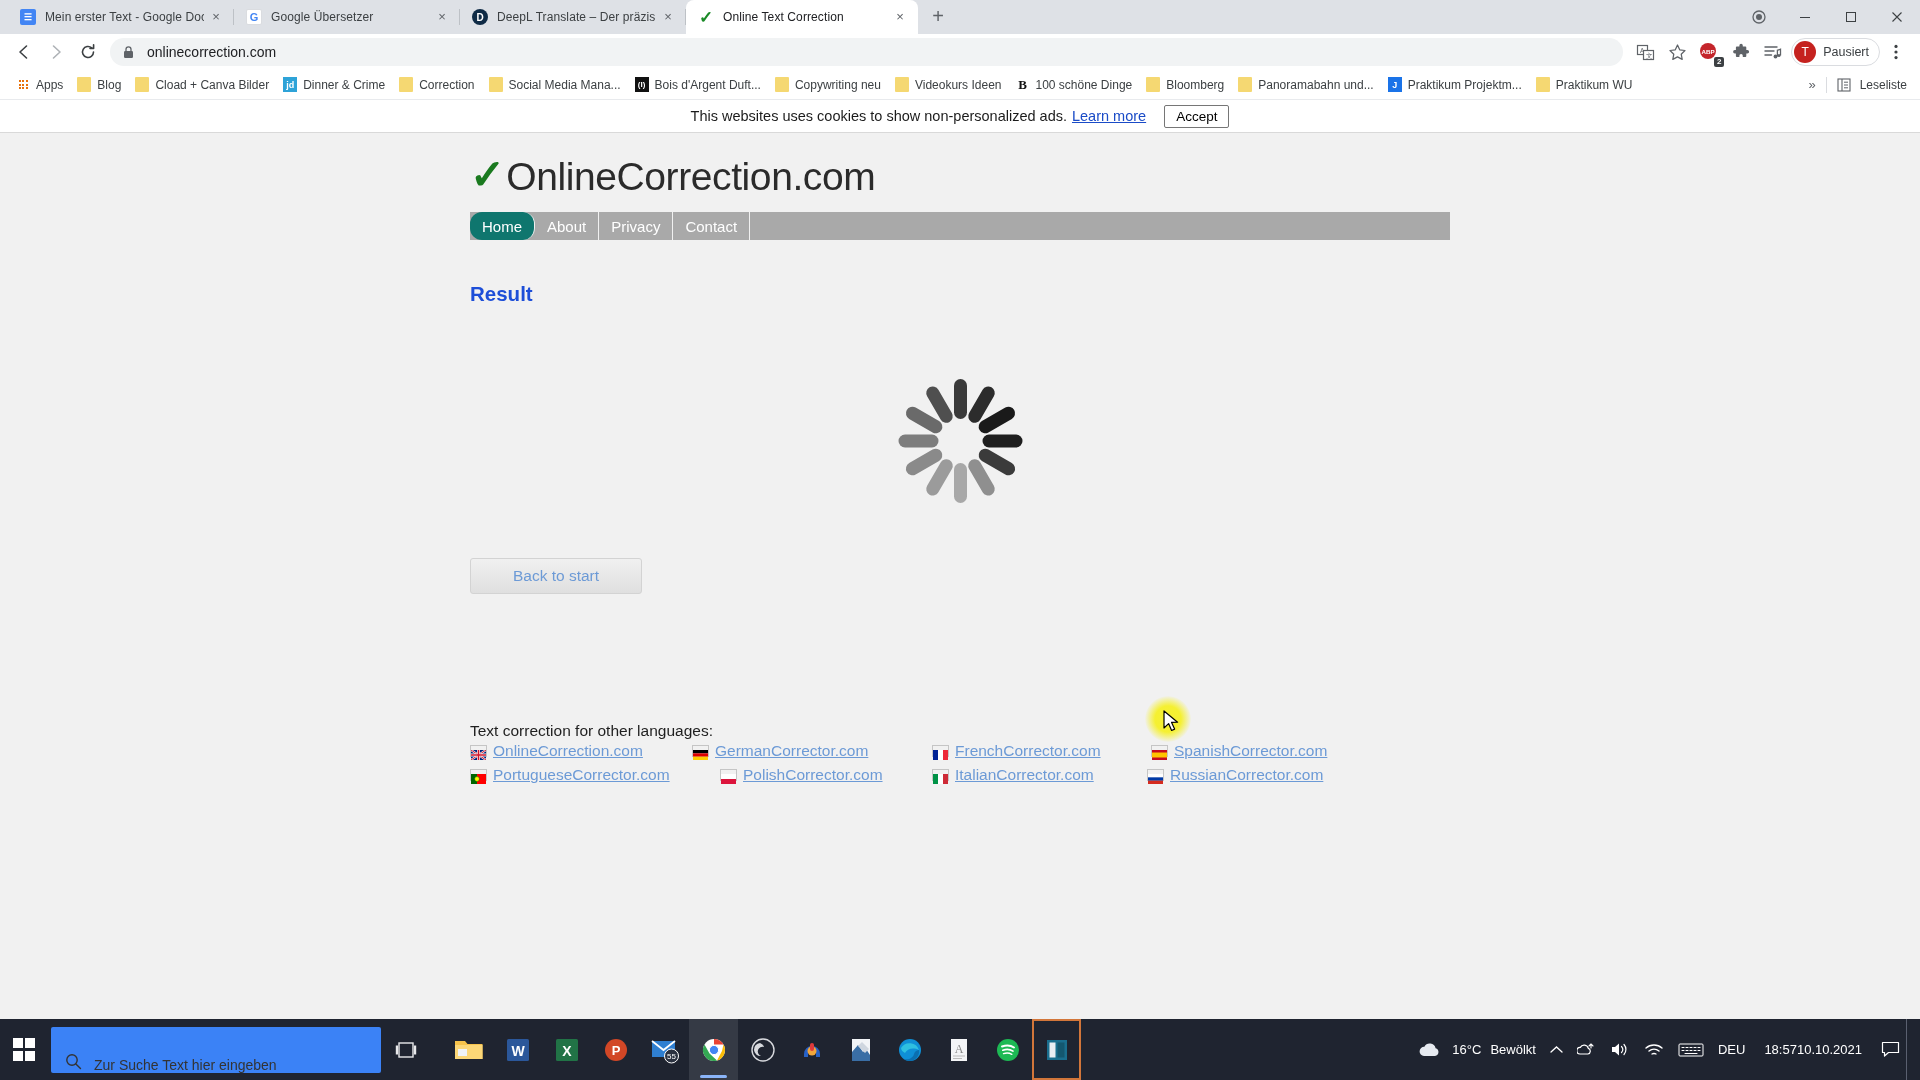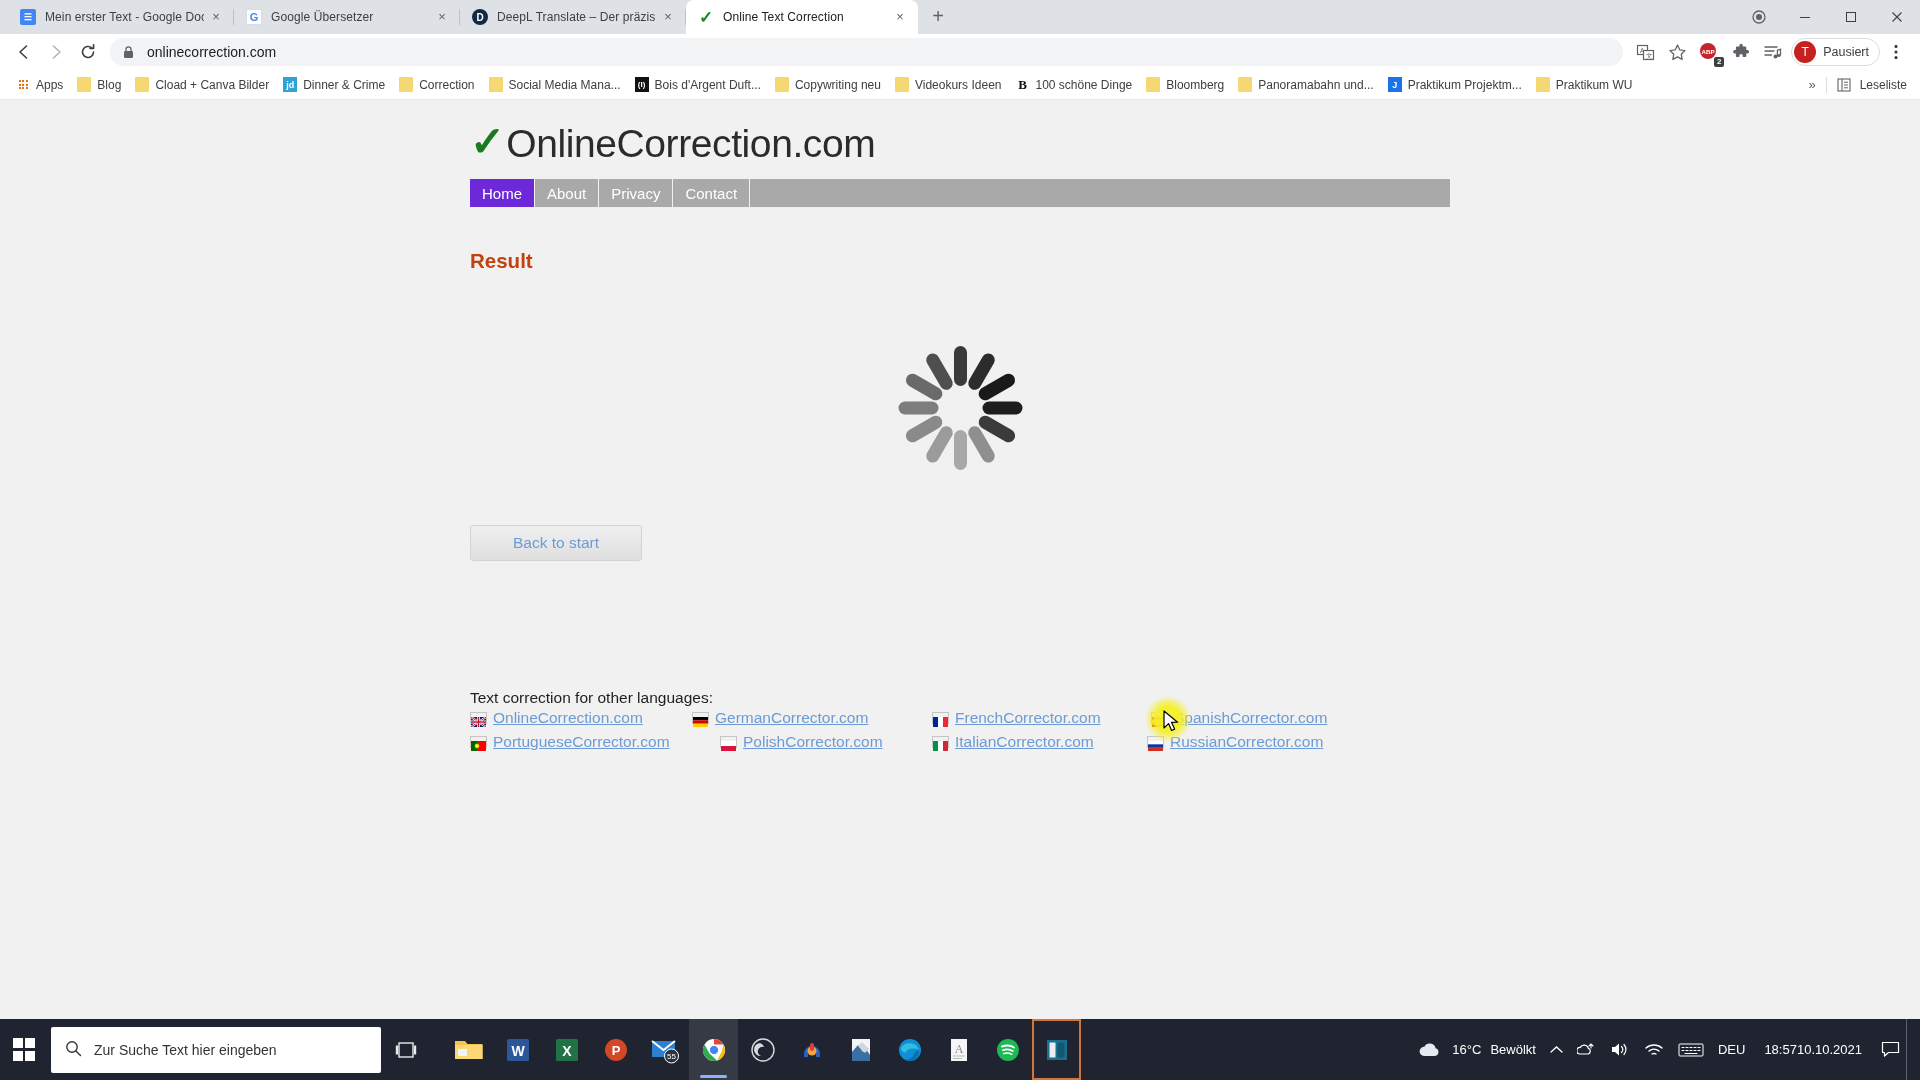--- a/index.html
+++ b/index.html
@@ -136,23 +136,23 @@
   .logo-text {
     font-size: 39px; color: #2b2b2b; font-weight: normal; letter-spacing: -0.4px;
   }
   .navbar {
     width: 980px; height: 28px; background: #a9a9a9; display: flex; align-items: stretch;
   }
   .nav-item {
     padding: 0 12px; display: flex; align-items: center; color: #fff;
     font-size: 15px; border-right: 1px solid #f1f1f1;
   }
-  .nav-item.active { background: #6d28d9; }
-
-  .result-h { margin: 42px 0 0 0; font-size: 20.5px; font-weight: bold; color: #c2410c; }
+  .nav-item.active { background: #0f766e; border-radius: 12px; }
+
+  .result-h { margin: 42px 0 0 0; font-size: 20.5px; font-weight: bold; color: #1d4ed8; }
 
   .spinner-wrap { margin-top: 70px; display: flex; justify-content: center;
     width: 980px; }
   .spinner { position: relative; width: 130px; height: 130px; }
   .spinner i {
     position: absolute; left: 50%; top: 50%; width: 13px; height: 40px;
     border-radius: 7px; margin: -62px 0 0 -6.5px; transform-origin: 6.5px 62px;
     display: block;
   }
 
@@ -185,22 +185,22 @@
   
   #taskbar {
     position: absolute; left: 0; bottom: 0; width: 1920px; height: 61px;
     background: #1f2430; display: flex; align-items: center; color: #fff;
   }
   .startbtn { width: 48px; height: 61px; display: flex; align-items: center; justify-content: center; }
   .winlogo { display: grid; grid-template-columns: 10px 10px; grid-template-rows: 10px 10px;
     grid-gap: 2.5px; }
   .winlogo i { background: #fff; display: block; }
   .searchbox {
-    width: 330px; height: 46px; background: #ffffff; border-radius: 2px;
-    display: flex; align-items: center; padding: 0 14px; color: #333; font-size: 14px;
+    width: 330px; height: 46px; background: #3b82f6; border-radius: 2px;
+    display: flex; align-items: flex-end; padding: 0 14px; color: #333; font-size: 14px;
     margin-left: 3px;
   }
   .search-ico { margin-right: 12px; color: #333; }
   .tb-icons { display: flex; align-items: center; margin-left: 14px; gap: 0px; }
   .tb-item { width: 49px; height: 61px; display: flex; align-items: center; justify-content: center;
     position: relative; }
   .tb-item.running:after {
     content:""; position:absolute; bottom:2px; left:11px; width:27px; height:3px;
     background:#8ab4f8; border-radius:2px;
   }
@@ -424,20 +424,25 @@
             <path d="M5 1 V13" stroke="#5f6368" stroke-width="1.1"></path>
             <path d="M7 4.2 H11 M7 7 H11 M7 9.8 H11" stroke="#5f6368" stroke-width="1"></path>
           </svg>
         <span>Leseliste</span>
       </span>
     </div>
   </div>
 
   <div id="page">
 
+    <div class="cookiebar">
+      <span class="cookie-text">This websites uses cookies to show non-personalized ads.</span>
+      <a class="cookie-link" href="#">Learn more</a>
+      <button class="cookie-accept">Accept</button>
+    </div>
 
     <div class="site">
 
       <div class="logo">
         <span class="logo-check">✓</span>
         <span class="logo-text">OnlineCorrection.com</span>
       </div>
 
       <div class="navbar">
         <div class="nav-item active">Home</div>

